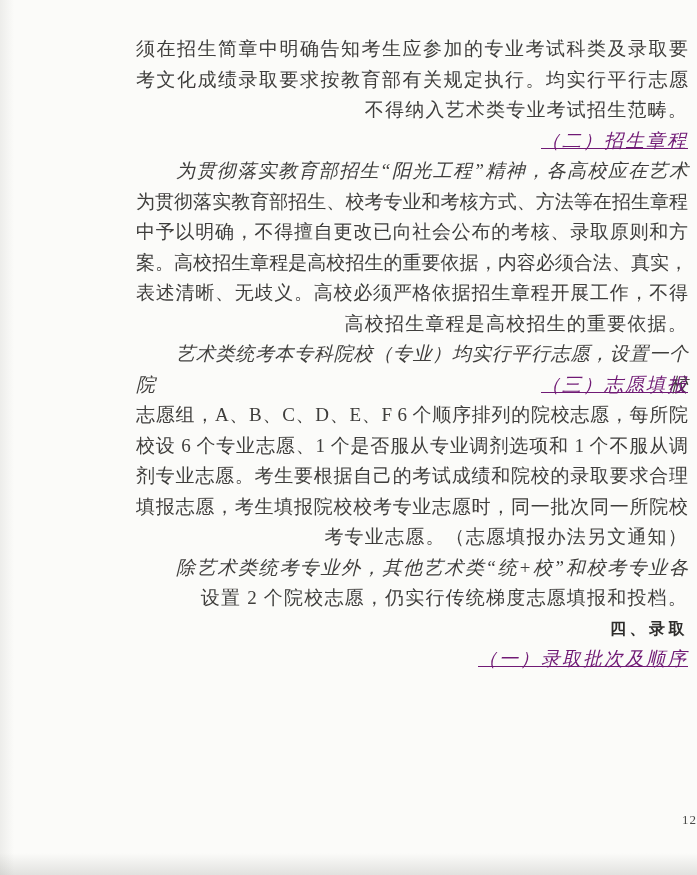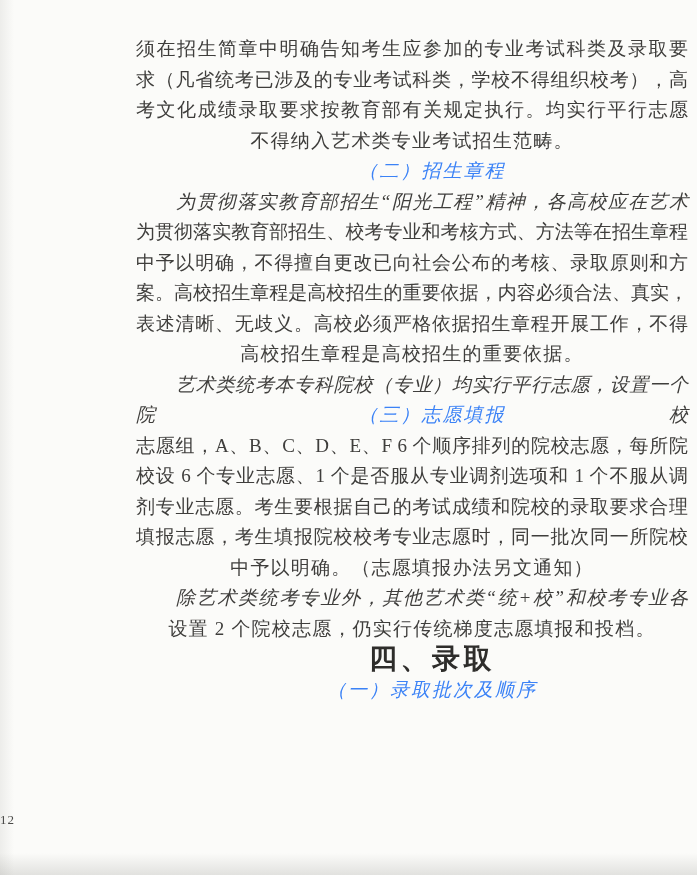--- a/index.html
+++ b/index.html
@@ -38,78 +38,78 @@
     top: 34px;
     width: 552px;
     margin-left: 32px;
   }
   .line {
     font-size: 19px;
     line-height: 30.5px;
     height: 30.5px;
     letter-spacing: 1.2px;
     white-space: nowrap;
-    text-align: center;
+    text-align: right;
   }
   
   .jl {
     white-space: normal;
     letter-spacing: normal;
     text-align: justify;
     text-align-last: justify;
   }
   .ind { text-indent: 40px; font-style: italic; }
   
   .kai {
     font-style: italic;
     letter-spacing: 2px;
-    color: #3b82f6;
+    color: #701a75;
+    text-decoration: underline;
   }
   
   .bold {
     font-weight: 700;
     font-style: normal;
-    font-size: 28px;
+    font-size: 16px;
     letter-spacing: 3.5px;
     color: #2e2d2b;
   }
   .page-number {
     position: absolute;
     left: 0;
     width: 100%;
     top: 812px;
-    text-align: left;
+    text-align: right;
     font-size: 13px;
     letter-spacing: 1px;
     color: #4a4a48;
   }
 </style>
 </head>
 <body>
 
 <div class="page">
   <div class="text-block">
     <div class="line jl">须在招生简章中明确告知考生应参加的专业考试科类及录取要</div>
-    <div class="line jl">求（凡省统考已涉及的专业考试科类，学校不得组织校考），高</div>
     <div class="line jl">考文化成绩录取要求按教育部有关规定执行。均实行平行志愿</div>
     <div class="line">不得纳入艺术类专业考试招生范畴。</div>
     <div class="line ind kai">（二）招生章程</div>
     <div class="line jl ind">为贯彻落实教育部招生“阳光工程”精神，各高校应在艺术</div>
     <div class="line jl">为贯彻落实教育部招生、校考专业和考核方式、方法等在招生章程</div>
     <div class="line jl">中予以明确，不得擅自更改已向社会公布的考核、录取原则和方</div>
     <div class="line jl">案。高校招生章程是高校招生的重要依据，内容必须合法、真实，</div>
     <div class="line jl">表述清晰、无歧义。高校必须严格依据招生章程开展工作，不得</div>
     <div class="line">高校招生章程是高校招生的重要依据。</div>
     <div class="line jl ind">艺术类统考本专科院校（专业）均实行平行志愿，设置一个院校</div>
     <div class="line ind kai">（三）志愿填报</div>
     <div class="line jl">志愿组，A、B、C、D、E、F 6 个顺序排列的院校志愿，每所院</div>
     <div class="line jl">校设 6 个专业志愿、1 个是否服从专业调剂选项和 1 个不服从调</div>
     <div class="line jl">剂专业志愿。考生要根据自己的考试成绩和院校的录取要求合理</div>
     <div class="line jl">填报志愿，考生填报院校校考专业志愿时，同一批次同一所院校</div>
-    <div class="line">中予以明确。（志愿填报办法另文通知）</div>
+    <div class="line">考专业志愿。（志愿填报办法另文通知）</div>
     <div class="line jl ind">除艺术类统考专业外，其他艺术类“统+校”和校考专业各</div>
     <div class="line">设置 2 个院校志愿，仍实行传统梯度志愿填报和投档。</div>
     <div class="line ind bold">四、录取</div>
     <div class="line ind kai">（一）录取批次及顺序</div>
   </div>
 
   <div class="page-number">12</div>
   <div class="bottom-shade"></div>
 </div>
 

